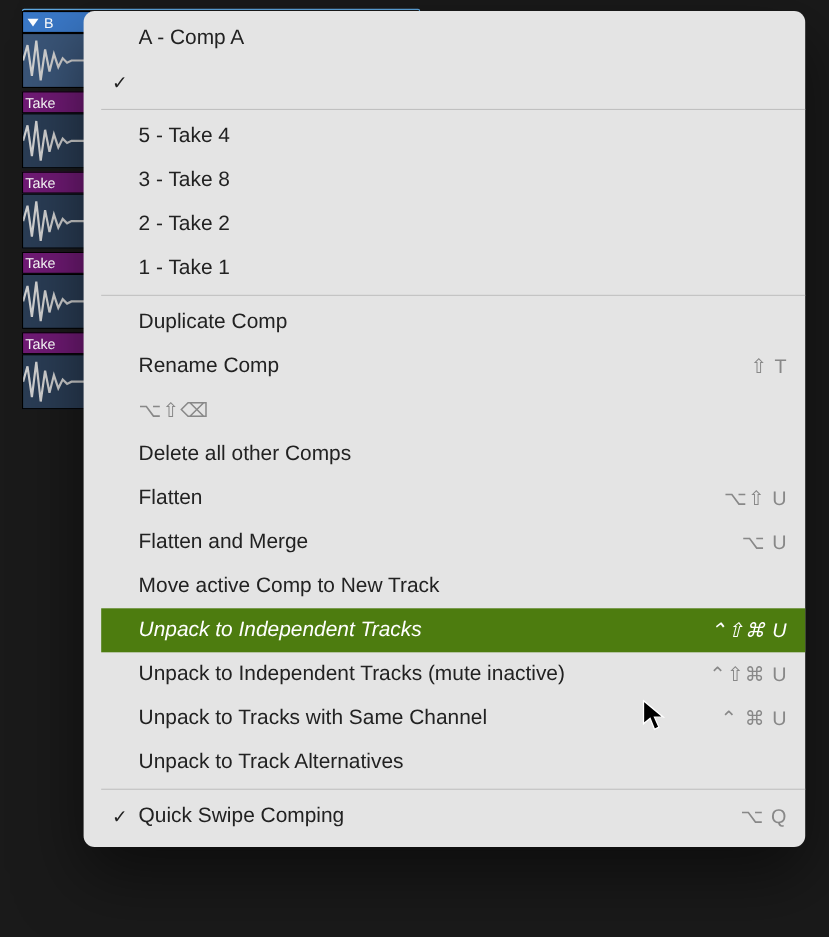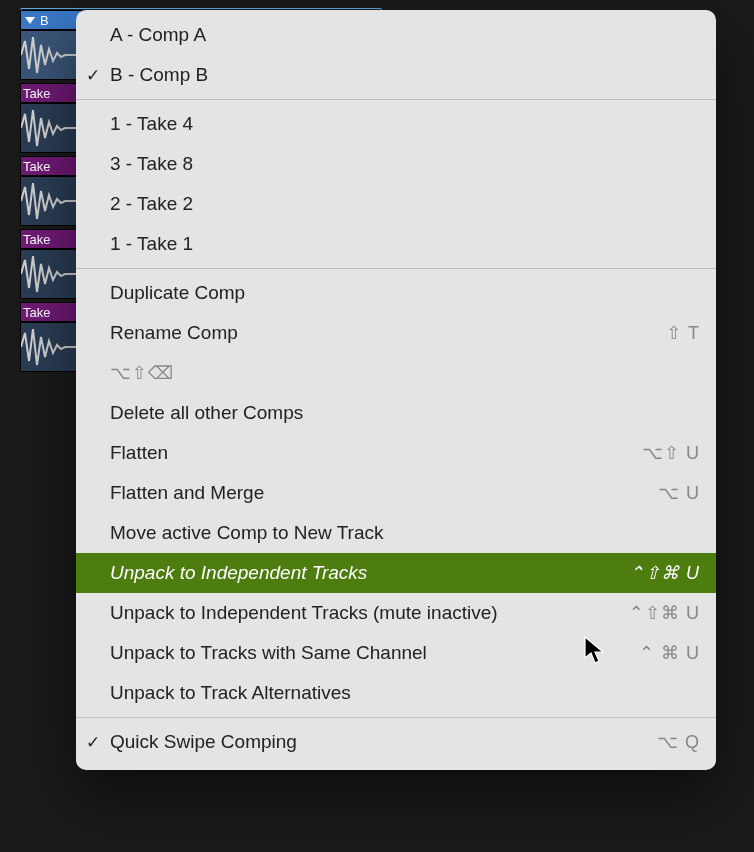--- a/index.html
+++ b/index.html
@@ -55,21 +55,21 @@
 
   
   .menu {
     position: absolute;
     top: 10px;
     left: 76px;
     width: 640px;
     background: #e4e4e4;
     border-radius: 10px;
     box-shadow: 0 25px 60px rgba(0,0,0,0.5);
-    padding: 5px 0 8px 0;
+    padding: 5px 0 8px 16px;
     font-size: 19px;
     color: #222;
   }
   .menu-item {
     display: flex;
     align-items: center;
     height: 40px;
     padding: 0 16px 0 0;
     cursor: default;
     white-space: nowrap;
@@ -168,27 +168,26 @@
   </div>
 
 <div class="menu" id="menu">
     <div class="menu-item">
       <span class="check-col"></span>
       <span class="label">A - Comp A</span>
       <span class="shortcut"></span>
     </div>
     <div class="menu-item">
       <span class="check-col">✓</span>
-      <span class="label">B - Comp B</span>
       <span class="shortcut"></span>
     </div>
     <div class="sep"></div>
     <div class="menu-item">
       <span class="check-col"></span>
-      <span class="label">1 - Take 4</span>
+      <span class="label">5 - Take 4</span>
       <span class="shortcut"></span>
     </div>
     <div class="menu-item">
       <span class="check-col"></span>
       <span class="label">3 - Take 8</span>
       <span class="shortcut"></span>
     </div>
     <div class="menu-item">
       <span class="check-col"></span>
       <span class="label">2 - Take 2</span>

